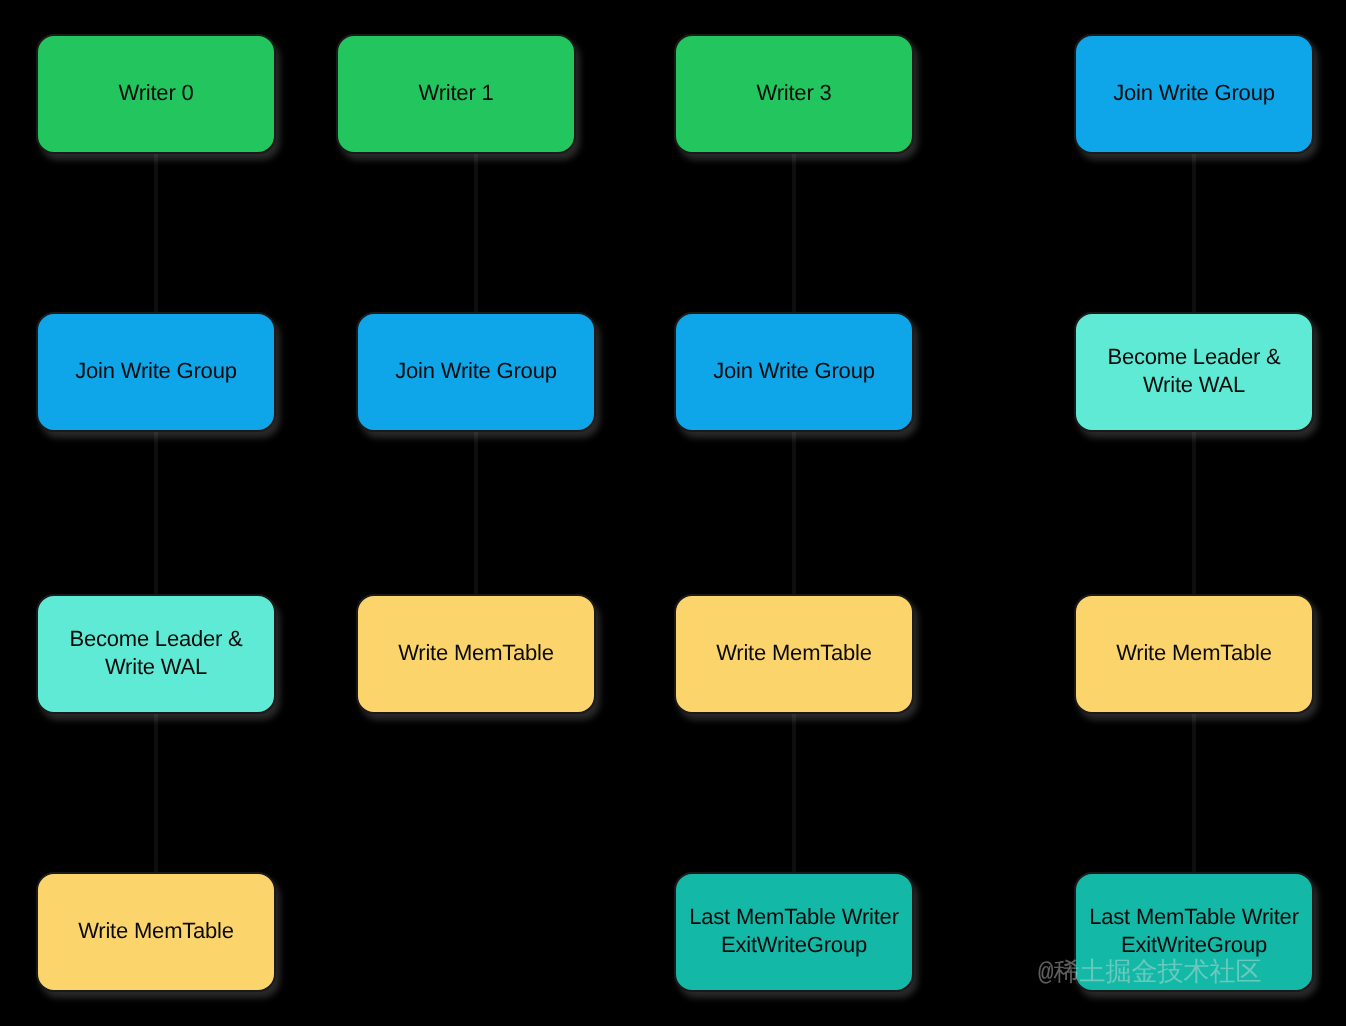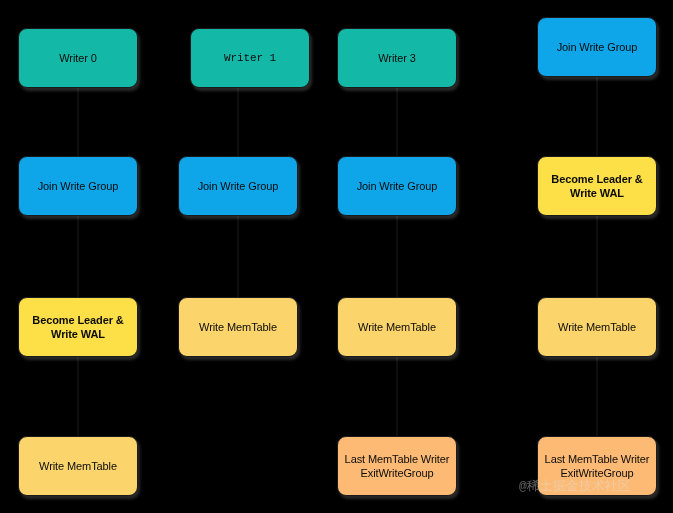--- a/index.html
+++ b/index.html
@@ -31,25 +31,25 @@
     text-align: center;
     padding: 2px 4px;
     font-family: "Liberation Sans", sans-serif;
     font-size: 11px;
     line-height: 14px;
     color: #0b0b0b;
     letter-spacing: -0.1px;
     box-shadow: 2px 3px 3px rgba(255,255,255,0.16);
     white-space: pre-line;
   }
-  .node.white  { background: #14b8a6; margin-top: 11px; }
+  .node.white  { background: #22c55e; }
   .node.pink   { background: #0ea5e9; }
-  .node.sage   { background: #fde047; font-weight: bold; }
+  .node.sage   { background: #5eead4; }
   .node.yellow { background: #fbd46b; }
-  .node.mint   { background: #fdba74; }
+  .node.mint   { background: #14b8a6; }
 
   .node-label {
     display: block;
     width: 100%;
     white-space: pre-line;
   }
 
   .edge {
     position: absolute;
     background: #0e0e0e;
@@ -81,21 +81,21 @@
       <div class="edge v" style="left: 77.3px; top: 216px; height: 81px;"></div>
       <div class="edge v" style="left: 237.3px; top: 216px; height: 81px;"></div>
       <div class="edge v" style="left: 396.3px; top: 216px; height: 81px;"></div>
       <div class="edge v" style="left: 596.3px; top: 216px; height: 81px;"></div>
       <div class="edge v" style="left: 77.3px; top: 357px; height: 79px;"></div>
       <div class="edge v" style="left: 396.3px; top: 357px; height: 79px;"></div>
       <div class="edge v" style="left: 596.3px; top: 357px; height: 79px;"></div>
     </div>
   <div id="node-layer">
       <div class="node white" style="left: 18px; top: 17px;"><span class="node-label">Writer 0</span></div>
-      <div class="node white" style="left: 190px; top: 17px; font-family: Liberation Mono, monospace;"><span class="node-label">Writer 1</span></div>
+      <div class="node white" style="left: 168px; top: 17px;"><span class="node-label">Writer 1</span></div>
       <div class="node white" style="left: 337px; top: 17px;"><span class="node-label">Writer 3</span></div>
       <div class="node pink" style="left: 537px; top: 17px;"><span class="node-label">Join Write Group</span></div>
       <div class="node pink" style="left: 18px; top: 156px;"><span class="node-label">Join Write Group</span></div>
       <div class="node pink" style="left: 178px; top: 156px;"><span class="node-label">Join Write Group</span></div>
       <div class="node pink" style="left: 337px; top: 156px;"><span class="node-label">Join Write Group</span></div>
       <div class="node sage" style="left: 537px; top: 156px;"><span class="node-label">Become Leader &amp;
 Write WAL</span></div>
       <div class="node sage" style="left: 18px; top: 297px;"><span class="node-label">Become Leader &amp;
 Write WAL</span></div>
       <div class="node yellow" style="left: 178px; top: 297px;"><span class="node-label">Write MemTable</span></div>

